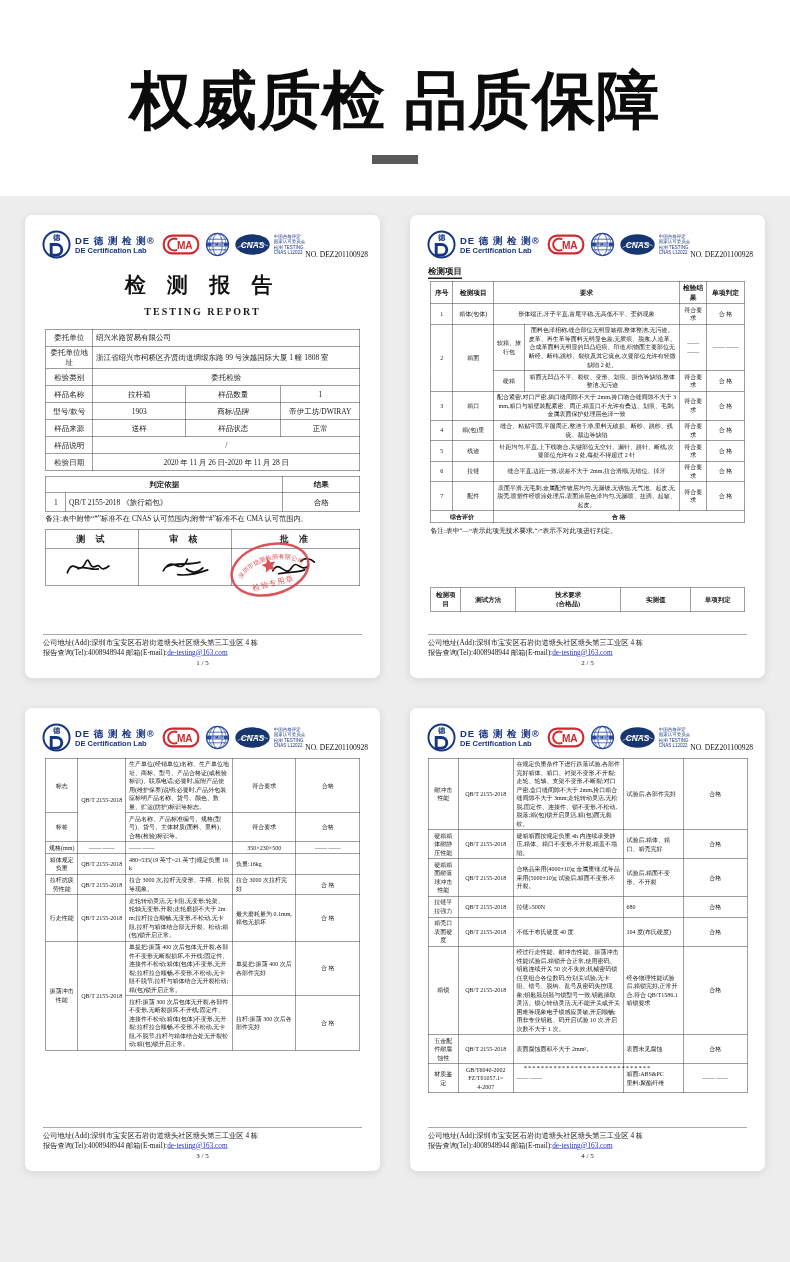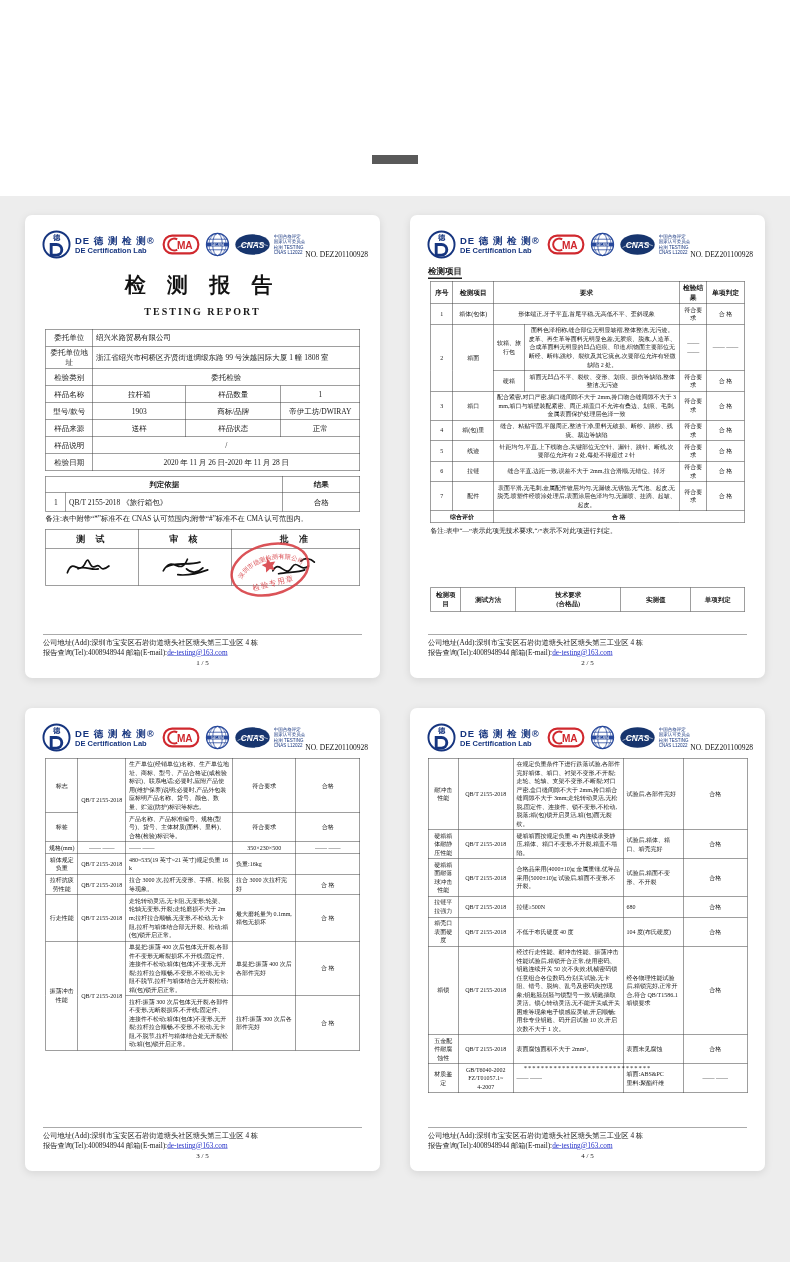--- a/index.html
+++ b/index.html
@@ -74,20 +74,21 @@
   .dfoot{position:absolute;left:36px;right:36px;bottom:22px;font-size:14.5px;}
   .dfoot .line{border-top:1.5px solid #555;margin-bottom:6px;}
   .dfoot .email{color:#2430c8;text-decoration:underline;}
   .dfoot .pg{text-align:center;margin-top:4px;font-size:14px;}
 </style>
 </head>
 <body>
 
 <div class="page">
   <div class="gray-bg"></div>
+  <h1 class="main-title">权威质检 品质保障</h1>
   <div class="title-dash"></div>
 
   <div class="card card1">
     <div class="doc">
       <div class="dhead">
         <svg class="de-badge" viewBox="0 0 60 60">
           <circle cx="30" cy="30" r="27" fill="none" stroke="#16357f" stroke-width="4"></circle>
           <text x="30" y="21" font-size="15" text-anchor="middle" fill="#16357f" font-weight="bold">德</text>
           <path d="M16,27 h14 a14,14 0 0 1 0,28 h-14 z" fill="#16357f"></path>
           <path d="M22,33 h8 a8,8 0 0 1 0,16 h-8 z" fill="#fff"></path>

